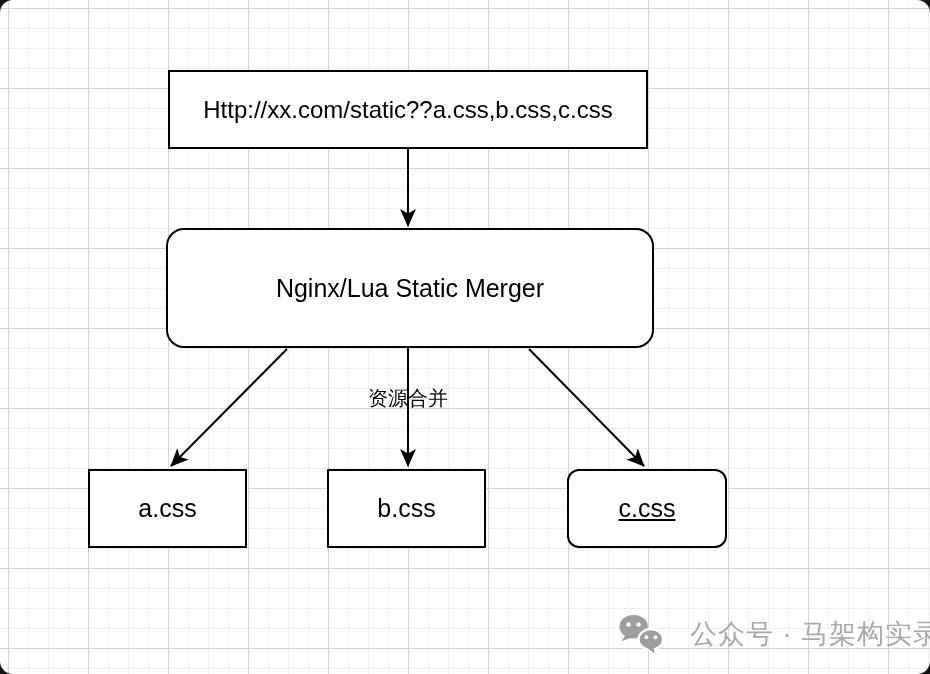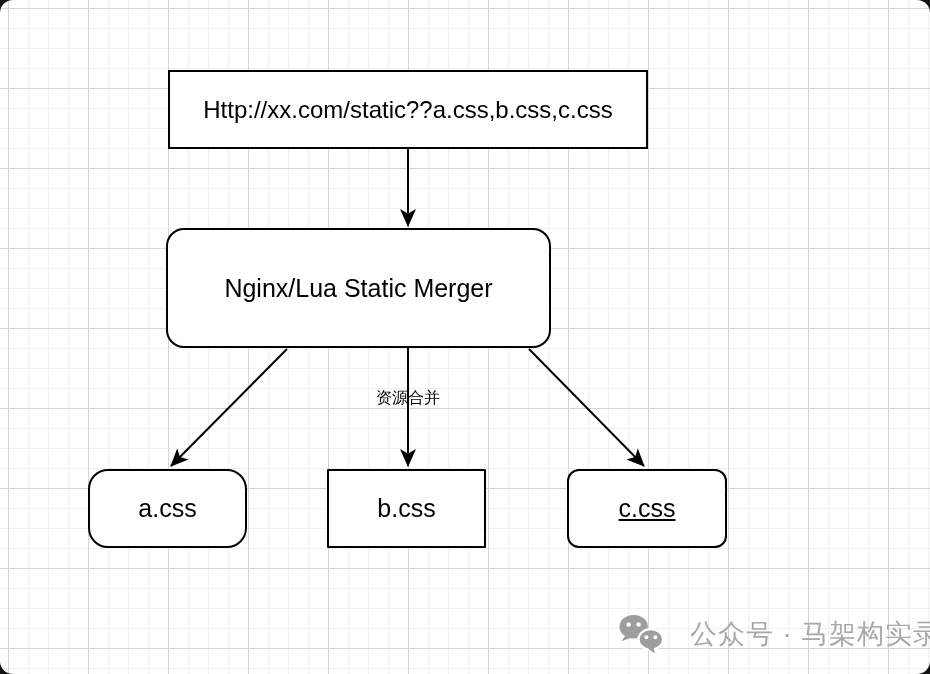--- a/index.html
+++ b/index.html
@@ -30,34 +30,34 @@
     background: #ffffff;
     display: flex;
     align-items: center;
     justify-content: center;
     text-align: center;
     font-size: 25px;
     color: #000000;
     white-space: nowrap;
   }
   #node-request { left: 168px; top: 70px;  width: 480px; height: 79px;  border-radius: 0; font-size: 24px; }
-  #node-merger  { left: 166px; top: 228px; width: 385px; height: 120px; border-radius: 18px; }
-  #node-a       { left: 88px;  top: 469px; width: 159px; height: 79px;  border-radius: 20px; }
+  #node-merger  { left: 166px; top: 228px; width: 488px; height: 120px; border-radius: 18px; }
+  #node-a       { left: 88px;  top: 469px; width: 159px; height: 79px;  border-radius: 0; }
   #node-b       { left: 327px; top: 469px; width: 159px; height: 79px;  border-radius: 1px; }
   #node-c       { left: 567px; top: 469px; width: 160px; height: 79px;  border-radius: 12px; text-decoration: underline; }
 
   .edge-label {
     position: absolute;
     left: 352px;
     top: 383px;
     width: 112px;
     height: 30px;
     line-height: 30px;
     text-align: center;
-    font-size: 16px;
+    font-size: 20px;
     color: #000000;
     white-space: nowrap;
   }
   .connectors {
     position: absolute;
     left: 0;
     top: 0;
     pointer-events: none;
   }
   .watermark {

